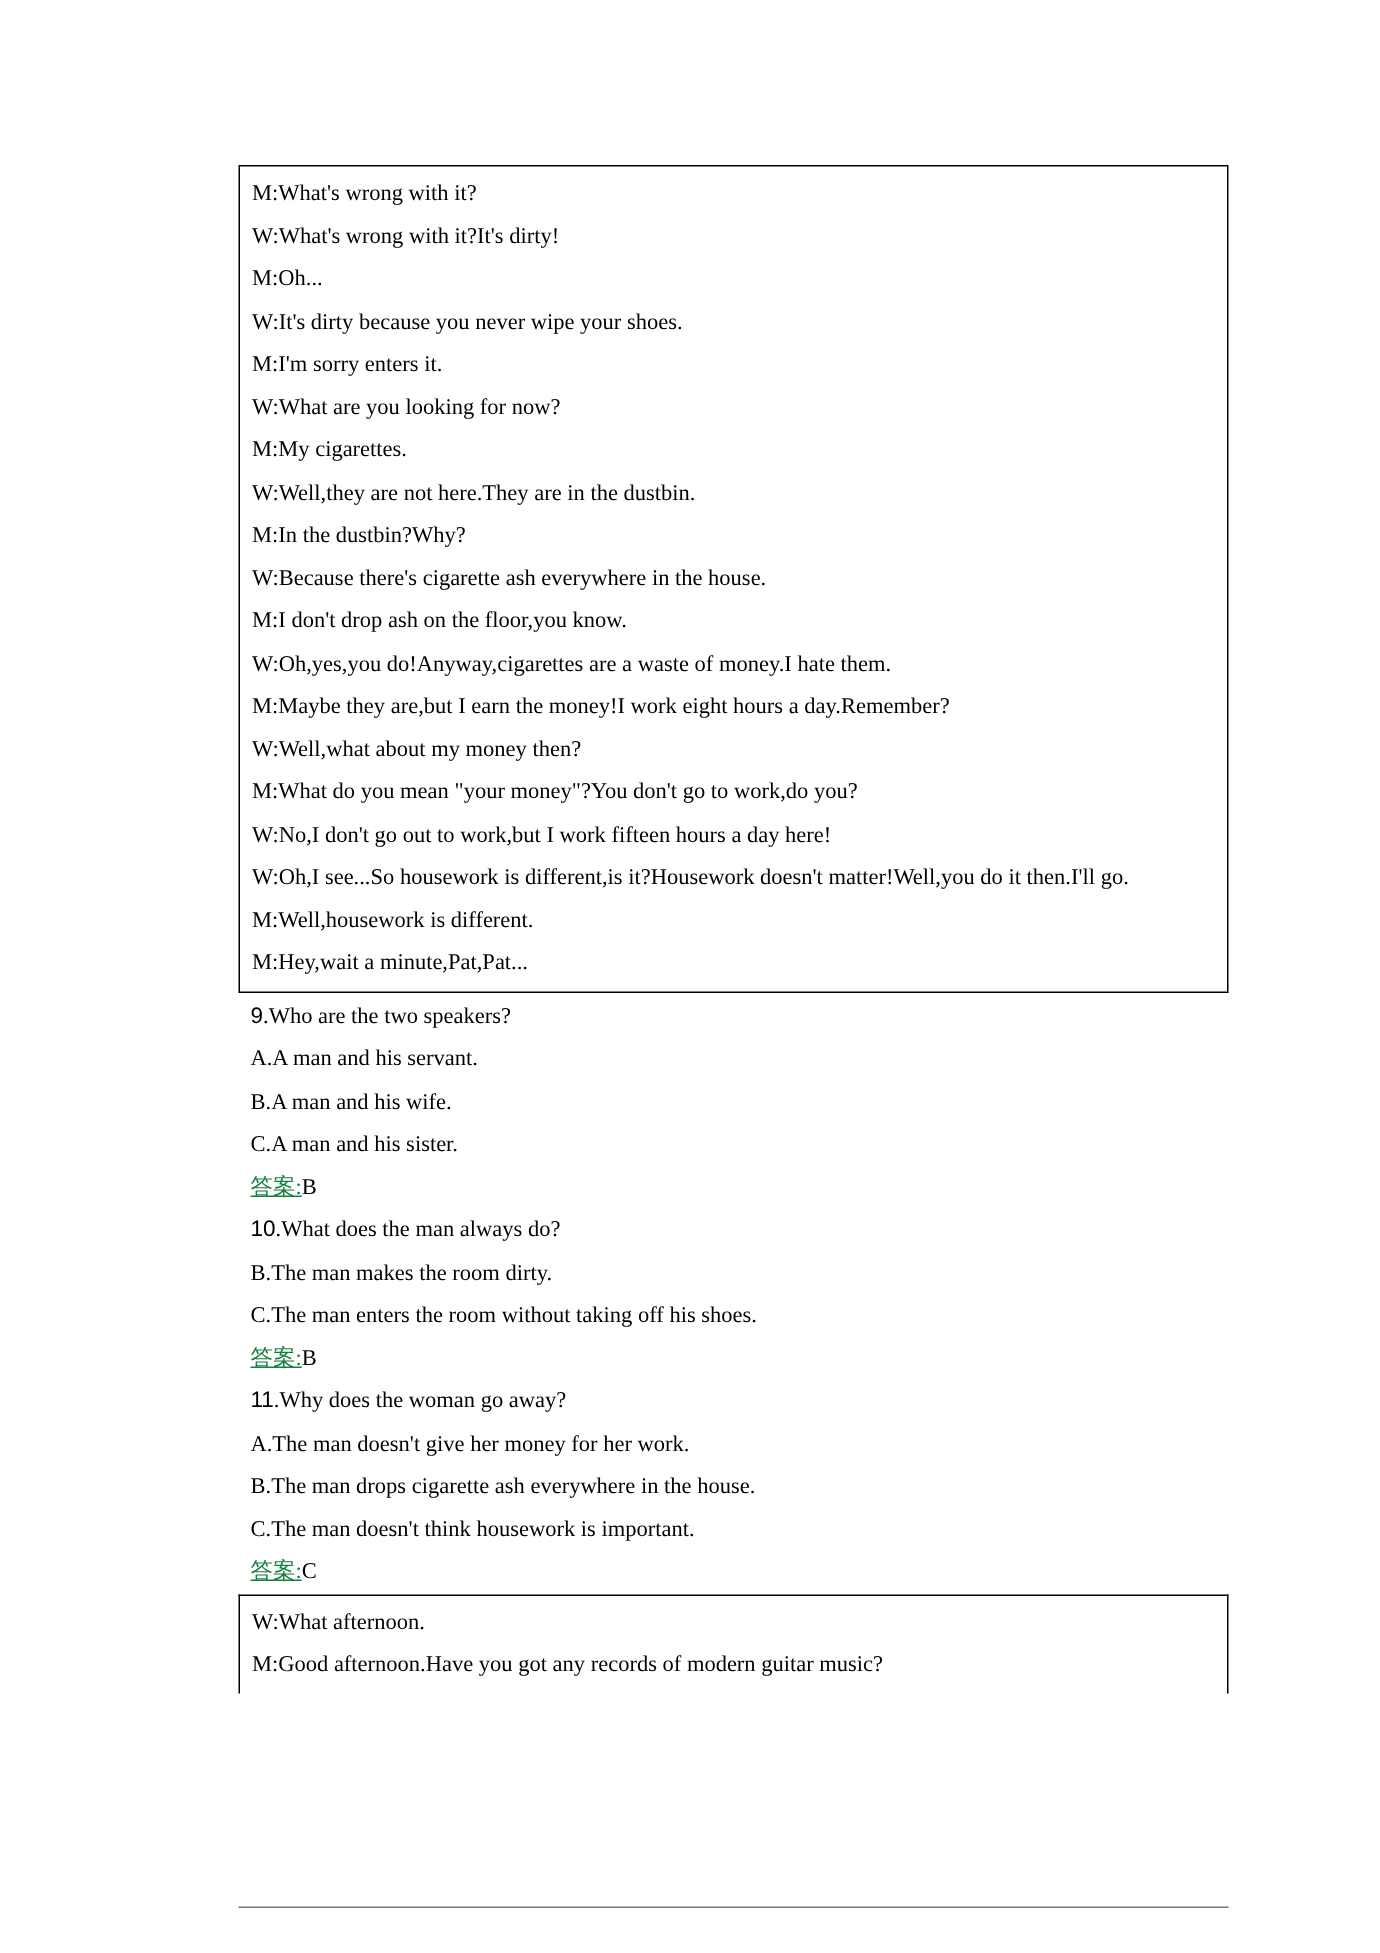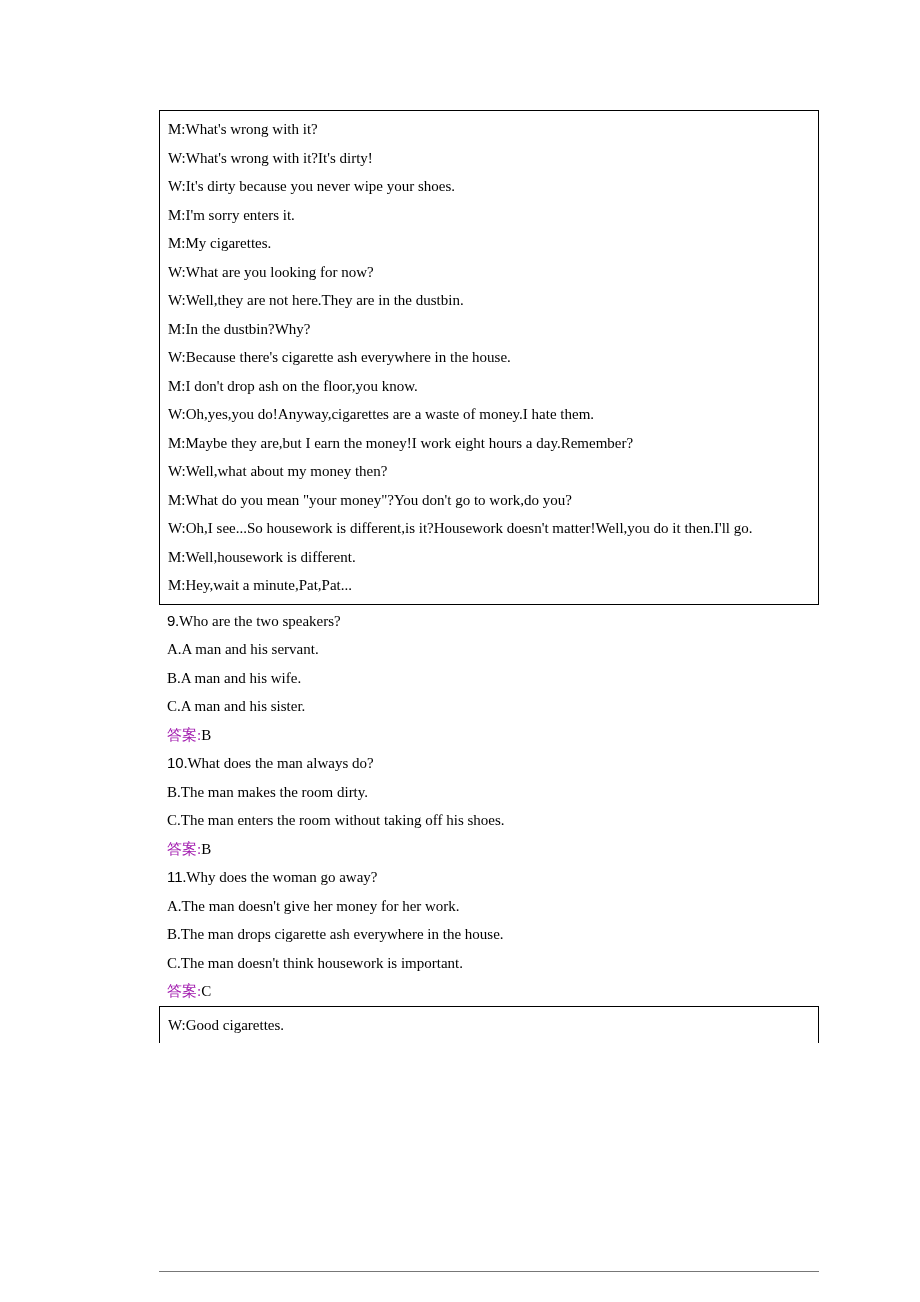--- a/index.html
+++ b/index.html
@@ -28,51 +28,54 @@
     white-space: pre-wrap;
   }
   .q-block {
     padding: 0 8px;
   }
   .q-num {
     font-family: "Microsoft YaHei", "SimHei", sans-serif;
     font-weight: normal;
   }
   .answer-label {
-    color: #a21caf;
+    color: #15803d;
+    text-decoration: underline;
   }
   .footer-line {
     position: absolute;
     bottom: 30px;
     left: 120px;
     right: 120px;
     border-top: 1px solid #777;
     height: 0;
   }
 </style>
 </head>
 <body>
 
 <div class="page">
 
   <div class="box">
     <div class="line">M:What's wrong with it?</div>
     <div class="line">W:What's wrong with it?It's dirty!</div>
+    <div class="line">M:Oh...</div>
     <div class="line">W:It's dirty because you never wipe your shoes.</div>
     <div class="line">M:I'm sorry enters it.</div>
+    <div class="line">W:What are you looking for now?</div>
     <div class="line">M:My cigarettes.</div>
-    <div class="line">W:What are you looking for now?</div>
     <div class="line">W:Well,they are not here.They are in the dustbin.</div>
     <div class="line">M:In the dustbin?Why?</div>
     <div class="line">W:Because there's cigarette ash everywhere in the house.</div>
     <div class="line">M:I don't drop ash on the floor,you know.</div>
     <div class="line">W:Oh,yes,you do!Anyway,cigarettes are a waste of money.I hate them.</div>
     <div class="line">M:Maybe they are,but I earn the money!I work eight hours a day.Remember?</div>
     <div class="line">W:Well,what about my money then?</div>
     <div class="line">M:What do you mean "your money"?You don't go to work,do you?</div>
+    <div class="line">W:No,I don't go out to work,but I work fifteen hours a day here!</div>
     <div class="line">W:Oh,I see...So housework is different,is it?Housework doesn't matter!Well,you do it then.I'll go.</div>
     <div class="line">M:Well,housework is different.</div>
     <div class="line">M:Hey,wait a minute,Pat,Pat...</div>
   </div>
 
   <div class="q-block">
     <div><span class="q-num">9</span><span>.Who are the two speakers?</span></div>
     <div>A.A man and his servant.</div>
     <div>B.A man and his wife.</div>
     <div>C.A man and his sister.</div>
@@ -89,17 +92,18 @@
   <div class="q-block">
     <div><span class="q-num">11</span><span>.Why does the woman go away?</span></div>
     <div>A.The man doesn't give her money for her work.</div>
     <div>B.The man drops cigarette ash everywhere in the house.</div>
     <div>C.The man doesn't think housework is important.</div>
     <div><span class="answer-label">答案:</span><span>C</span></div>
   </div>
 
 
   <div class="box" style="border-bottom:none;">
-    <div class="line">W:Good cigarettes.</div>
+    <div class="line">W:What afternoon.</div>
+    <div class="line">M:Good afternoon.Have you got any records of modern guitar music?</div>
   </div>
 
   <div class="footer-line"></div>
 </div>
 
 </body></html>

